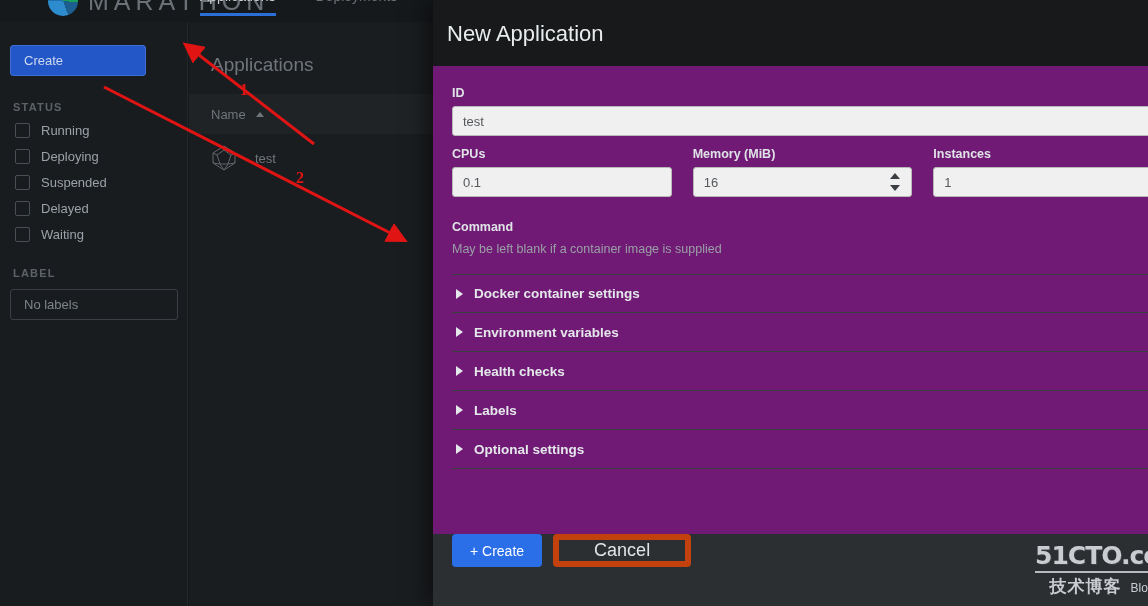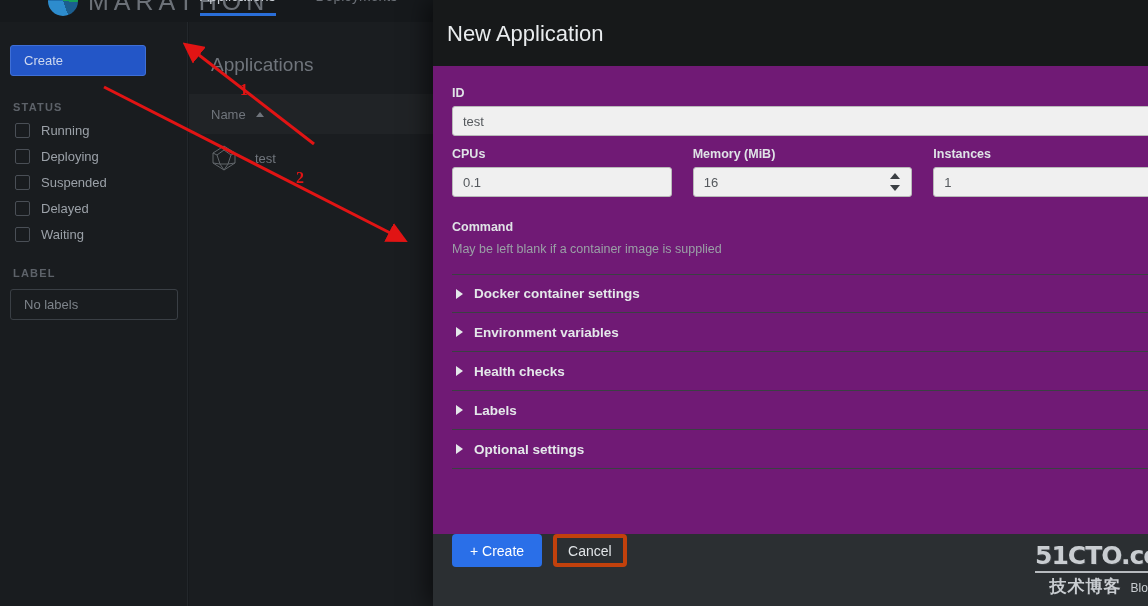--- a/index.html
+++ b/index.html
@@ -177,22 +177,22 @@
     height: 72px; background: #2b2f32; flex: none;
     display: flex; align-items: flex-start; padding-left: 19px; gap: 11px;
     position: relative;
   }
   .btn-create {
     background: #2a6fe8; color: #fff; border: none; border-radius: 4px;
     height: 33px; padding: 0 18px; font-size: 14px; cursor: pointer;
     font-family: "Liberation Sans", sans-serif;
   }
   .btn-cancel {
-    background: transparent; color: #e1e5e8; border: 4px solid #c2410c;
-    border-radius: 4px; height: 33px; padding: 0 11px; font-size: 14px;
+    background: transparent; color: #e1e5e8; border: 6px solid #c2410c;
+    border-radius: 4px; height: 33px; padding: 0 35px; font-size: 18px;
     cursor: pointer; font-family: "Liberation Sans", sans-serif;
   }
 
   
   .watermark {
     position: absolute; right: 14px; top: 9px; width: 134px;
     text-align: center; pointer-events: none; user-select: none;
   }
   .wm-top {
     font-size: 25px; font-weight: 700; letter-spacing: -1px;

